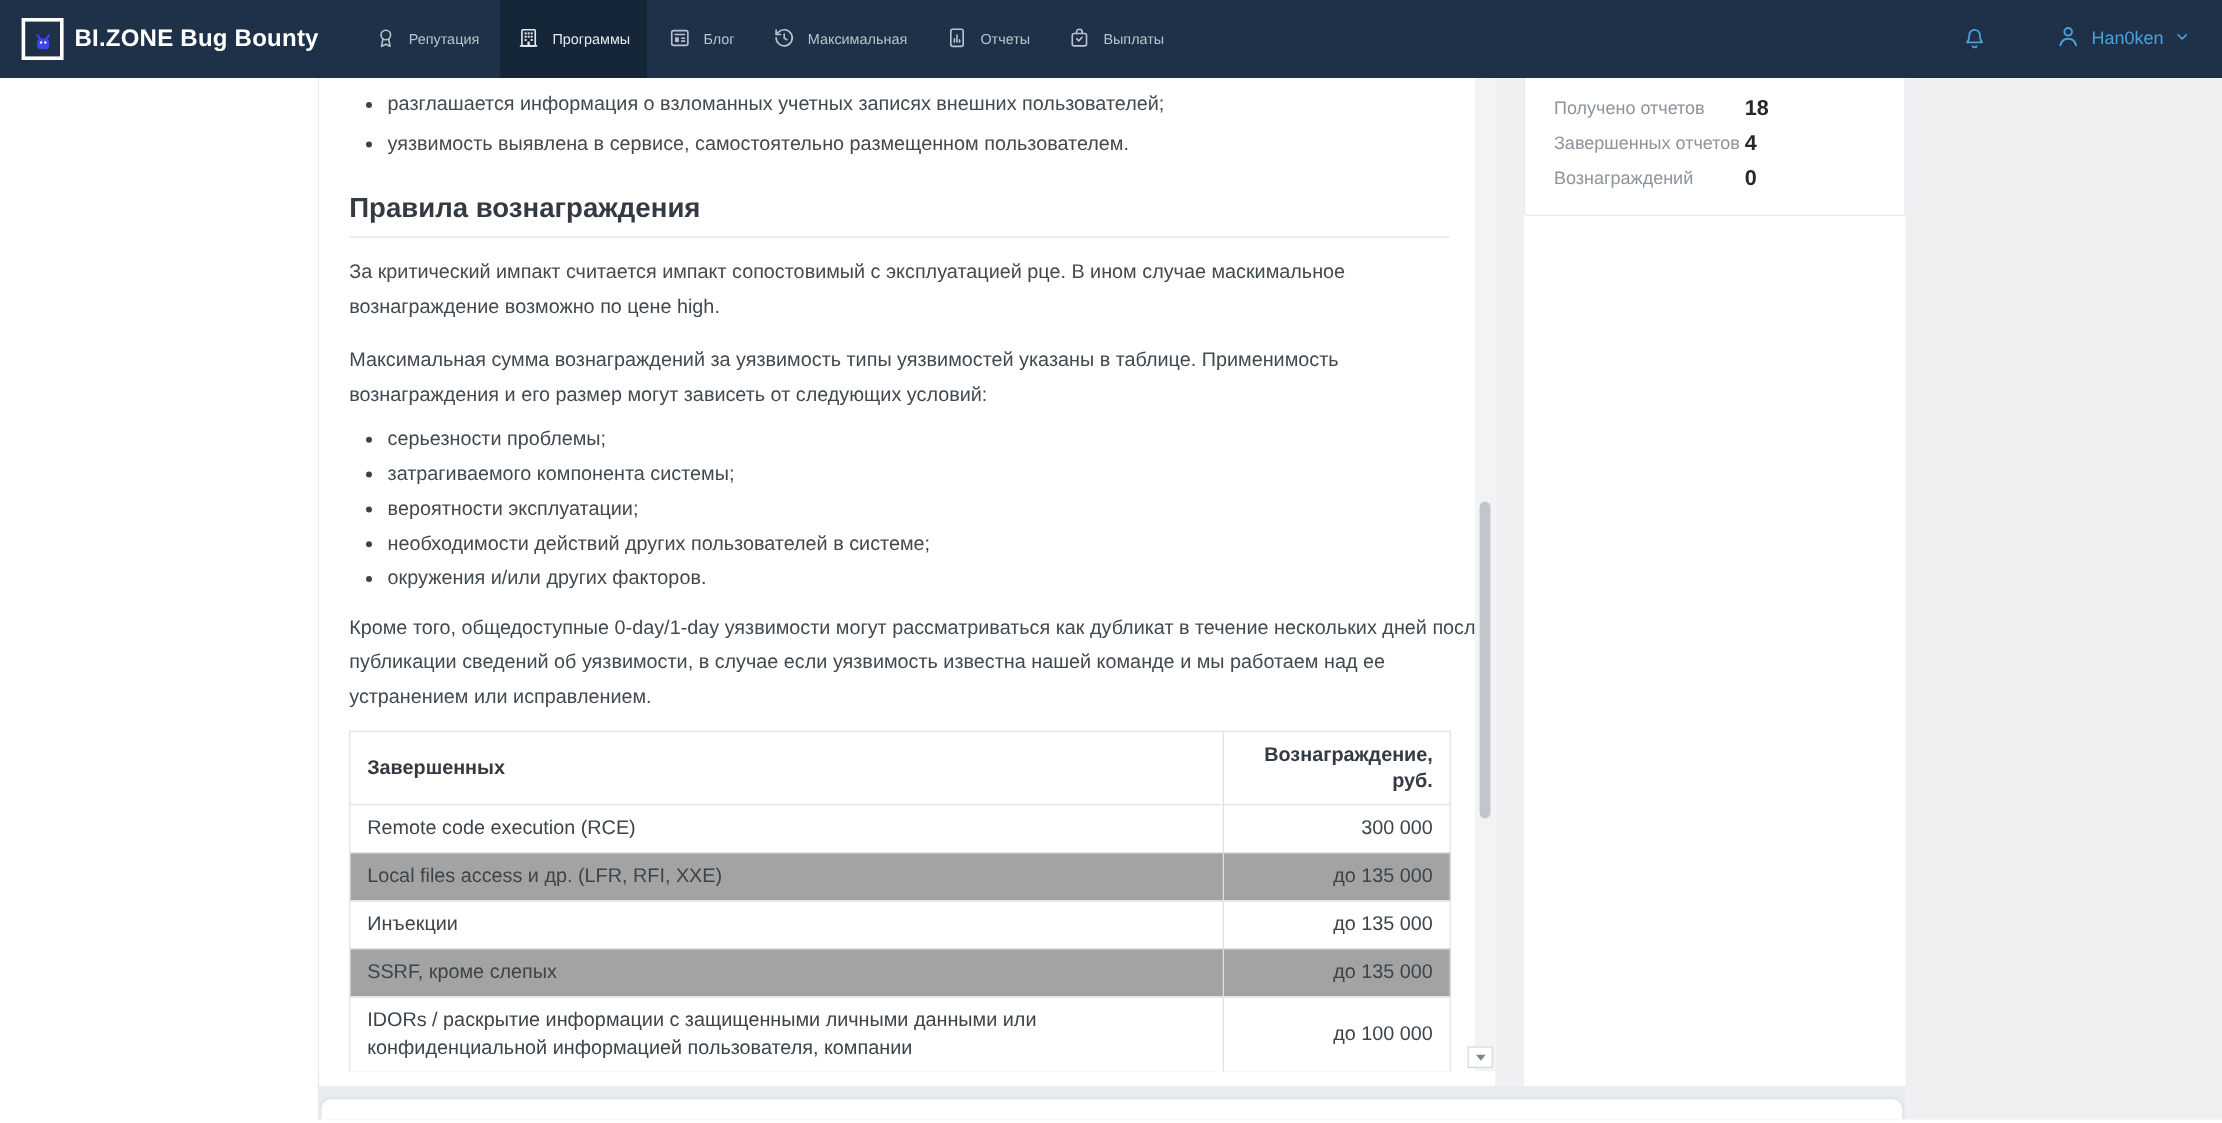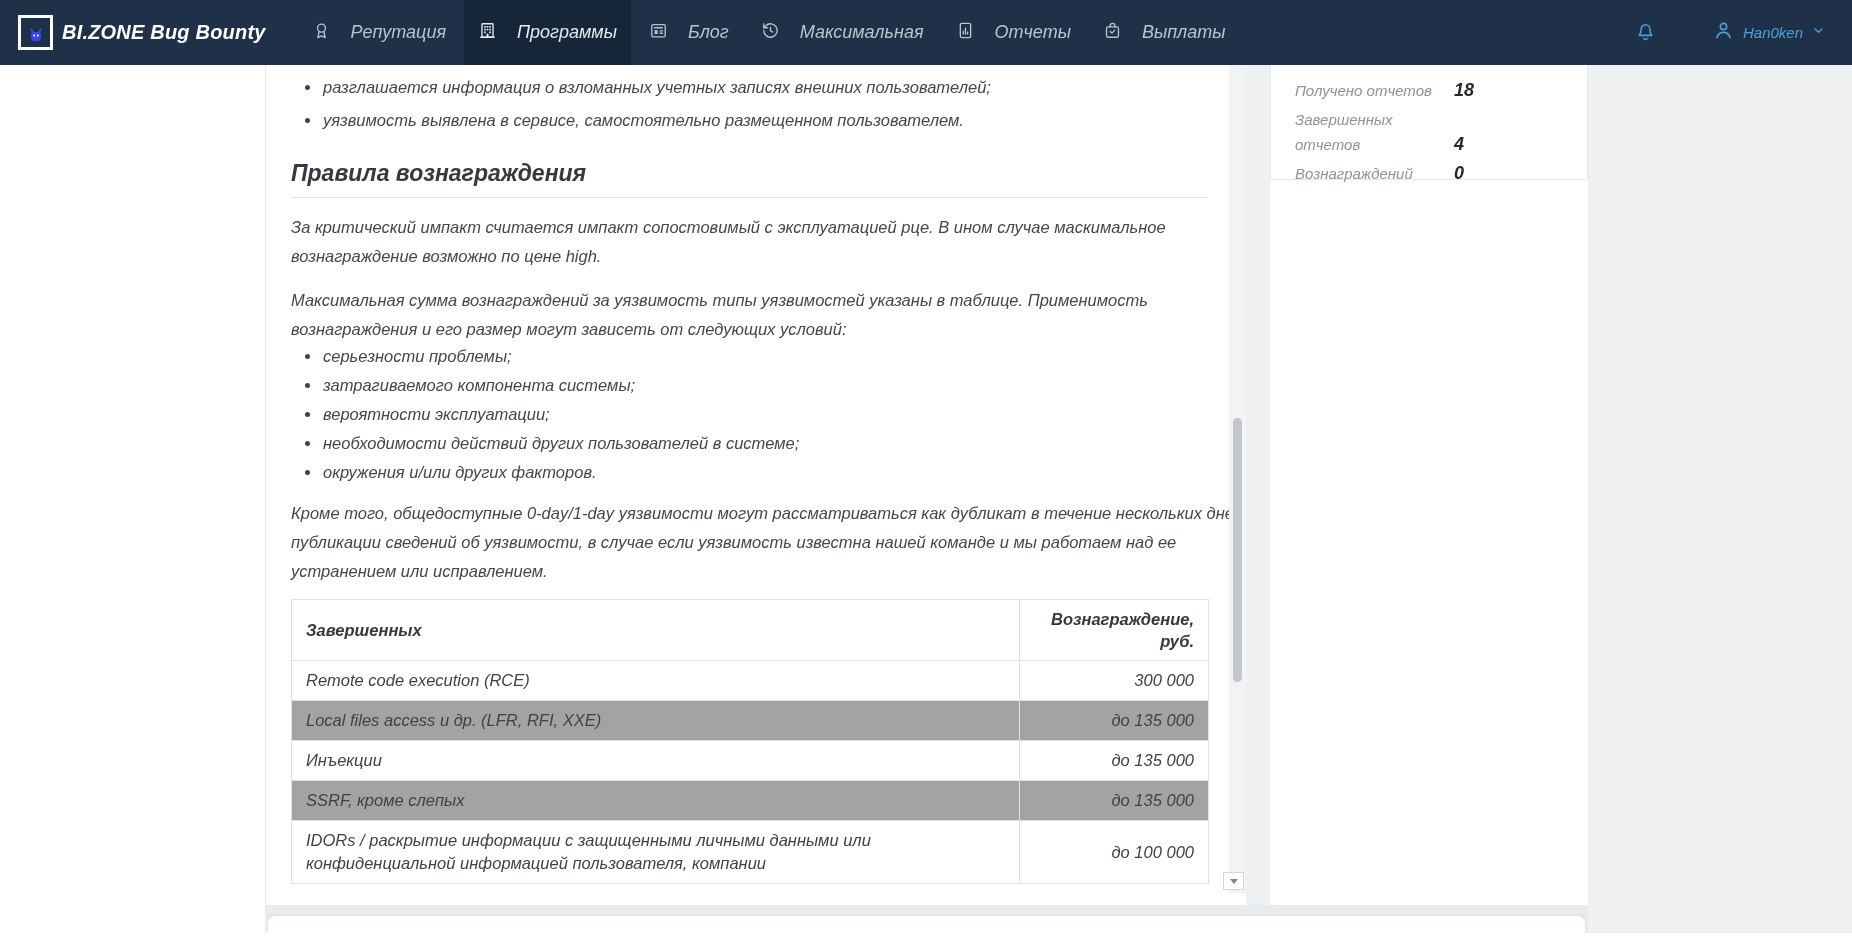--- a/index.html
+++ b/index.html
@@ -1,29 +1,29 @@
 <!DOCTYPE html>
 <html><head>
 <meta charset="utf-8">
 <style>
   * { box-sizing: border-box; margin: 0; padding: 0; }
   html,body { width:1852px; height:936px; overflow:hidden; }
   body { font-family: "Liberation Sans", sans-serif; background:#ffffff; }
-  .app { position:relative; width:1852px; height:936px; background:#fff; overflow:hidden;font-style:italic; }
+  .app { position:relative; width:1852px; height:936px; background:#fff; overflow:hidden; }
 
   
   .navbar { position:absolute; left:0; top:0; width:1852px; height:65px;
     background:#1e3148; display:flex; align-items:center; z-index:10; }
   .brand { display:flex; align-items:center; padding-left:18px; cursor:pointer; flex:0 0 auto; }
   .logo-box { width:35px; height:35px; border:3px solid #fff; display:flex; align-items:flex-end; justify-content:center; }
   .logo-box svg { display:block; margin-bottom:1px; }
   .brand-title { color:#fff; font-size:20px; font-weight:bold; margin-left:9px; letter-spacing:.2px; white-space:nowrap; }
   .nav { display:flex; align-items:stretch; height:65px; margin-left:30px; }
-  .nav-item { display:flex; align-items:center; gap:20px; padding:0 14px; margin:0 2px;
-    color:#b9c3cd; font-size:18px; text-decoration:none; cursor:pointer; white-space:nowrap; }
+  .nav-item { display:flex; align-items:center; gap:10px; padding:0 14px; margin:0 2px;
+    color:#b9c3cd; font-size:12px; text-decoration:none; cursor:pointer; white-space:nowrap; }
   .nav-item svg { flex:0 0 auto; }
   .nav-item.active { background:#152638; color:#e4eaf0; }
   .nav-right { margin-left:auto; display:flex; align-items:center; padding-right:26px; color:#4aa0d9;gap:13px; }
   .bell-btn { cursor:pointer; display:flex; align-items:center; }
   .user-menu { display:flex; align-items:center; gap:8px; margin-left:42px; cursor:pointer; }
   .user-name { font-size:15px; color:#4aa0d9; }
 
   
   .page { position:absolute; left:0; top:62px; width:1852px; height:871px; background:#fff; }
   .v-divider { position:absolute; left:265px; top:0; width:1px; height:843px; background:#e8ebee; }
@@ -36,21 +36,21 @@
   .content ul { list-style:none; }
   .content li { position:relative; padding-left:32px; font-size:16.5px; line-height:25px; white-space:nowrap; }
   .content li::before { content:""; position:absolute; left:14px; top:10px; width:5px; height:5px;
     border-radius:50%; background:#3d454c; }
   ul.intro { margin-top:13px; }
   ul.intro li + li { margin-top:8px; }
   .section-heading { margin-top:25px; font-size:23px; line-height:30px; font-weight:600; color:#333a41; }
   .rule { margin-top:9px; height:1px; background:#dfe3e7; }
   .para { margin-top:15px; }
   .ln { display:block; font-size:16.5px; line-height:29px; white-space:nowrap; }
-  ul.conds { }
+  ul.conds { margin-top:10px; }
   ul.conds li { line-height:24px; }
   ul.conds li + li { margin-top:5px; }
   ul.conds li::before { top:10px; }
 
   
   table.rewards { margin-top:13px; width:917px; border-collapse:collapse; table-layout:fixed; }
   .rewards th, .rewards td { border:1px solid #dce1e5; font-size:16.5px; color:#3c444b;
     padding:8px 14px; vertical-align:middle; }
   .rewards col.c1 { width:728px; }
   .rewards col.c2 { width:189px; }

